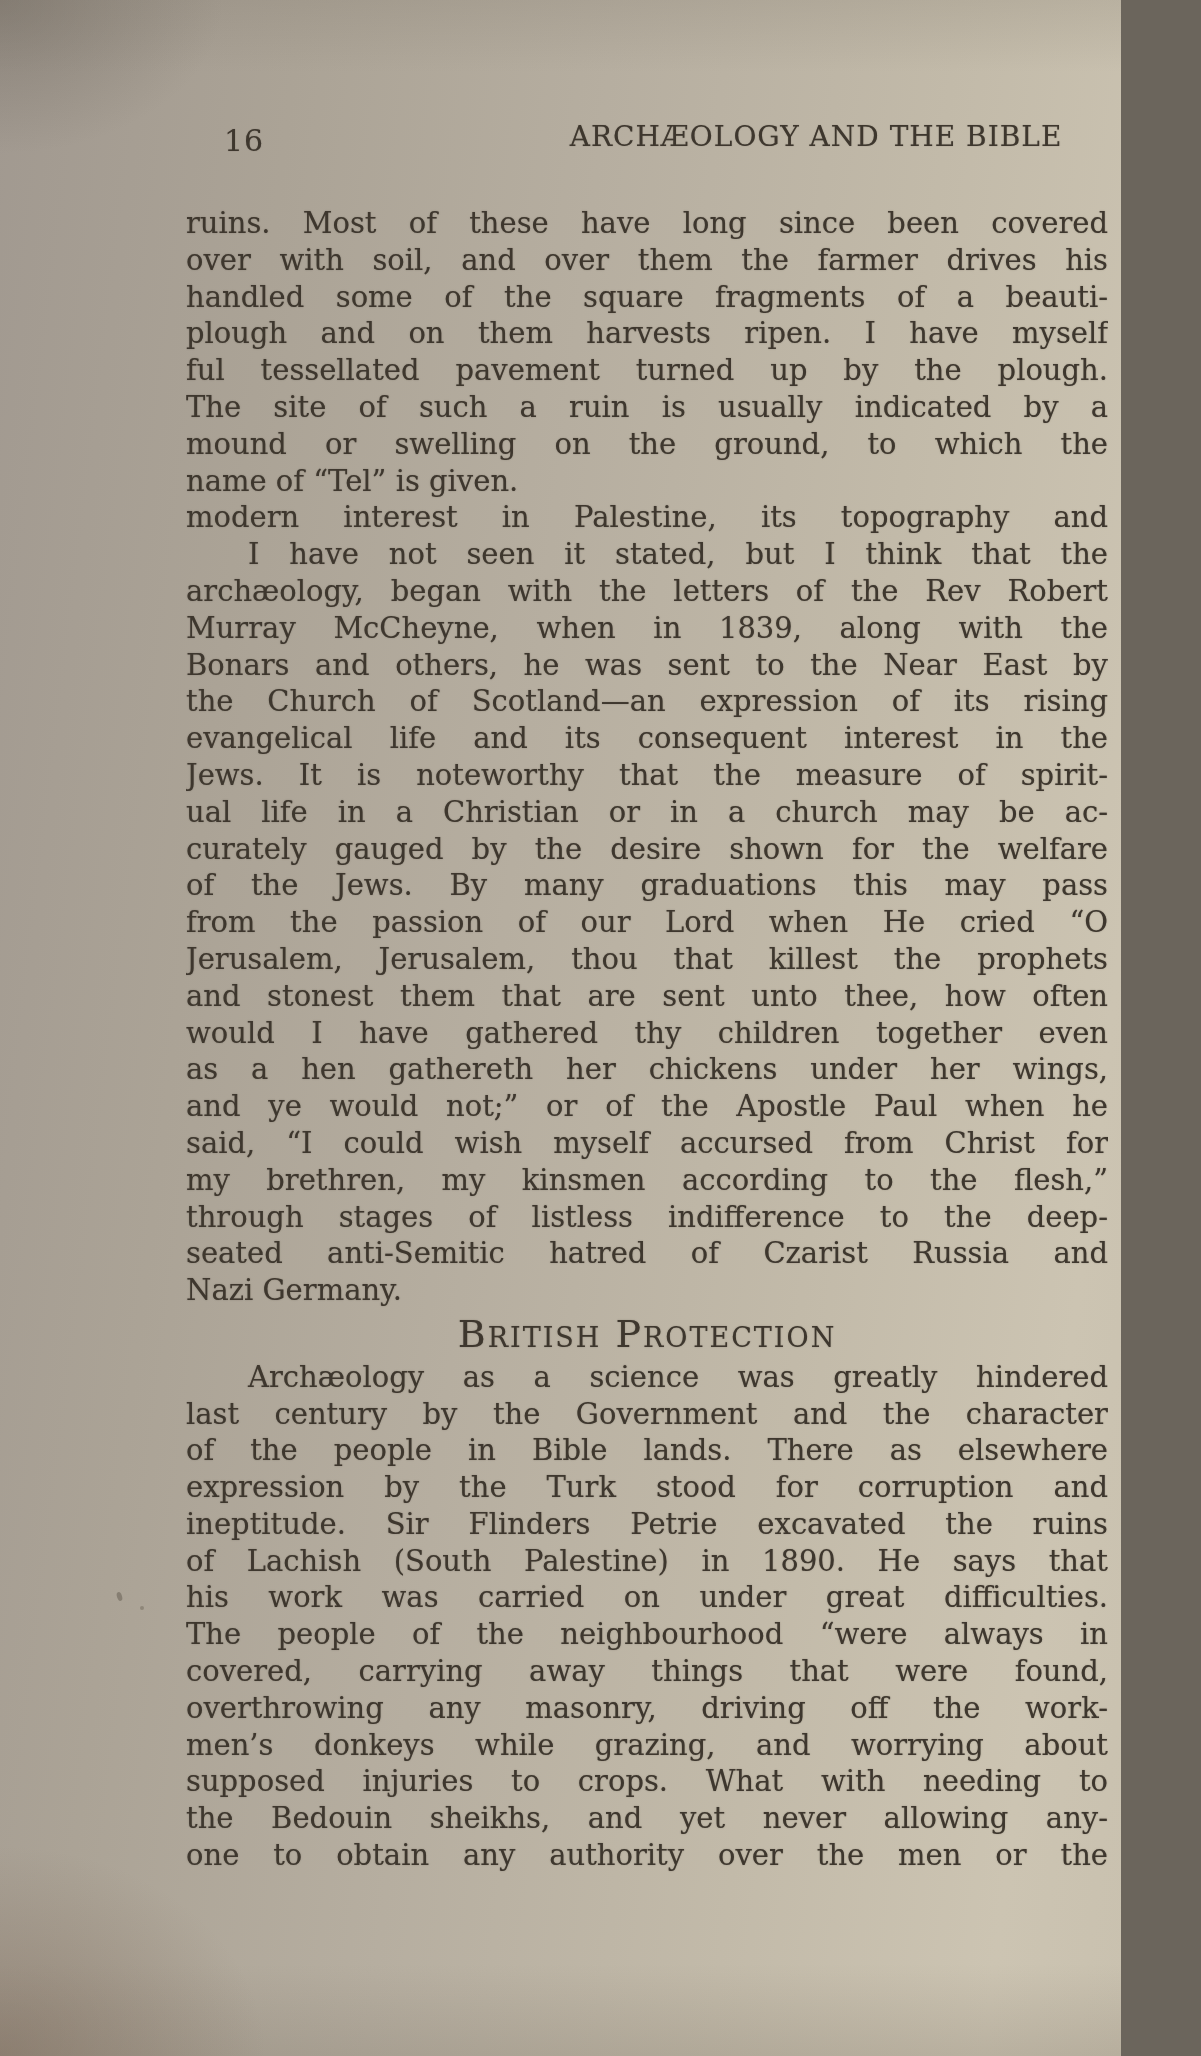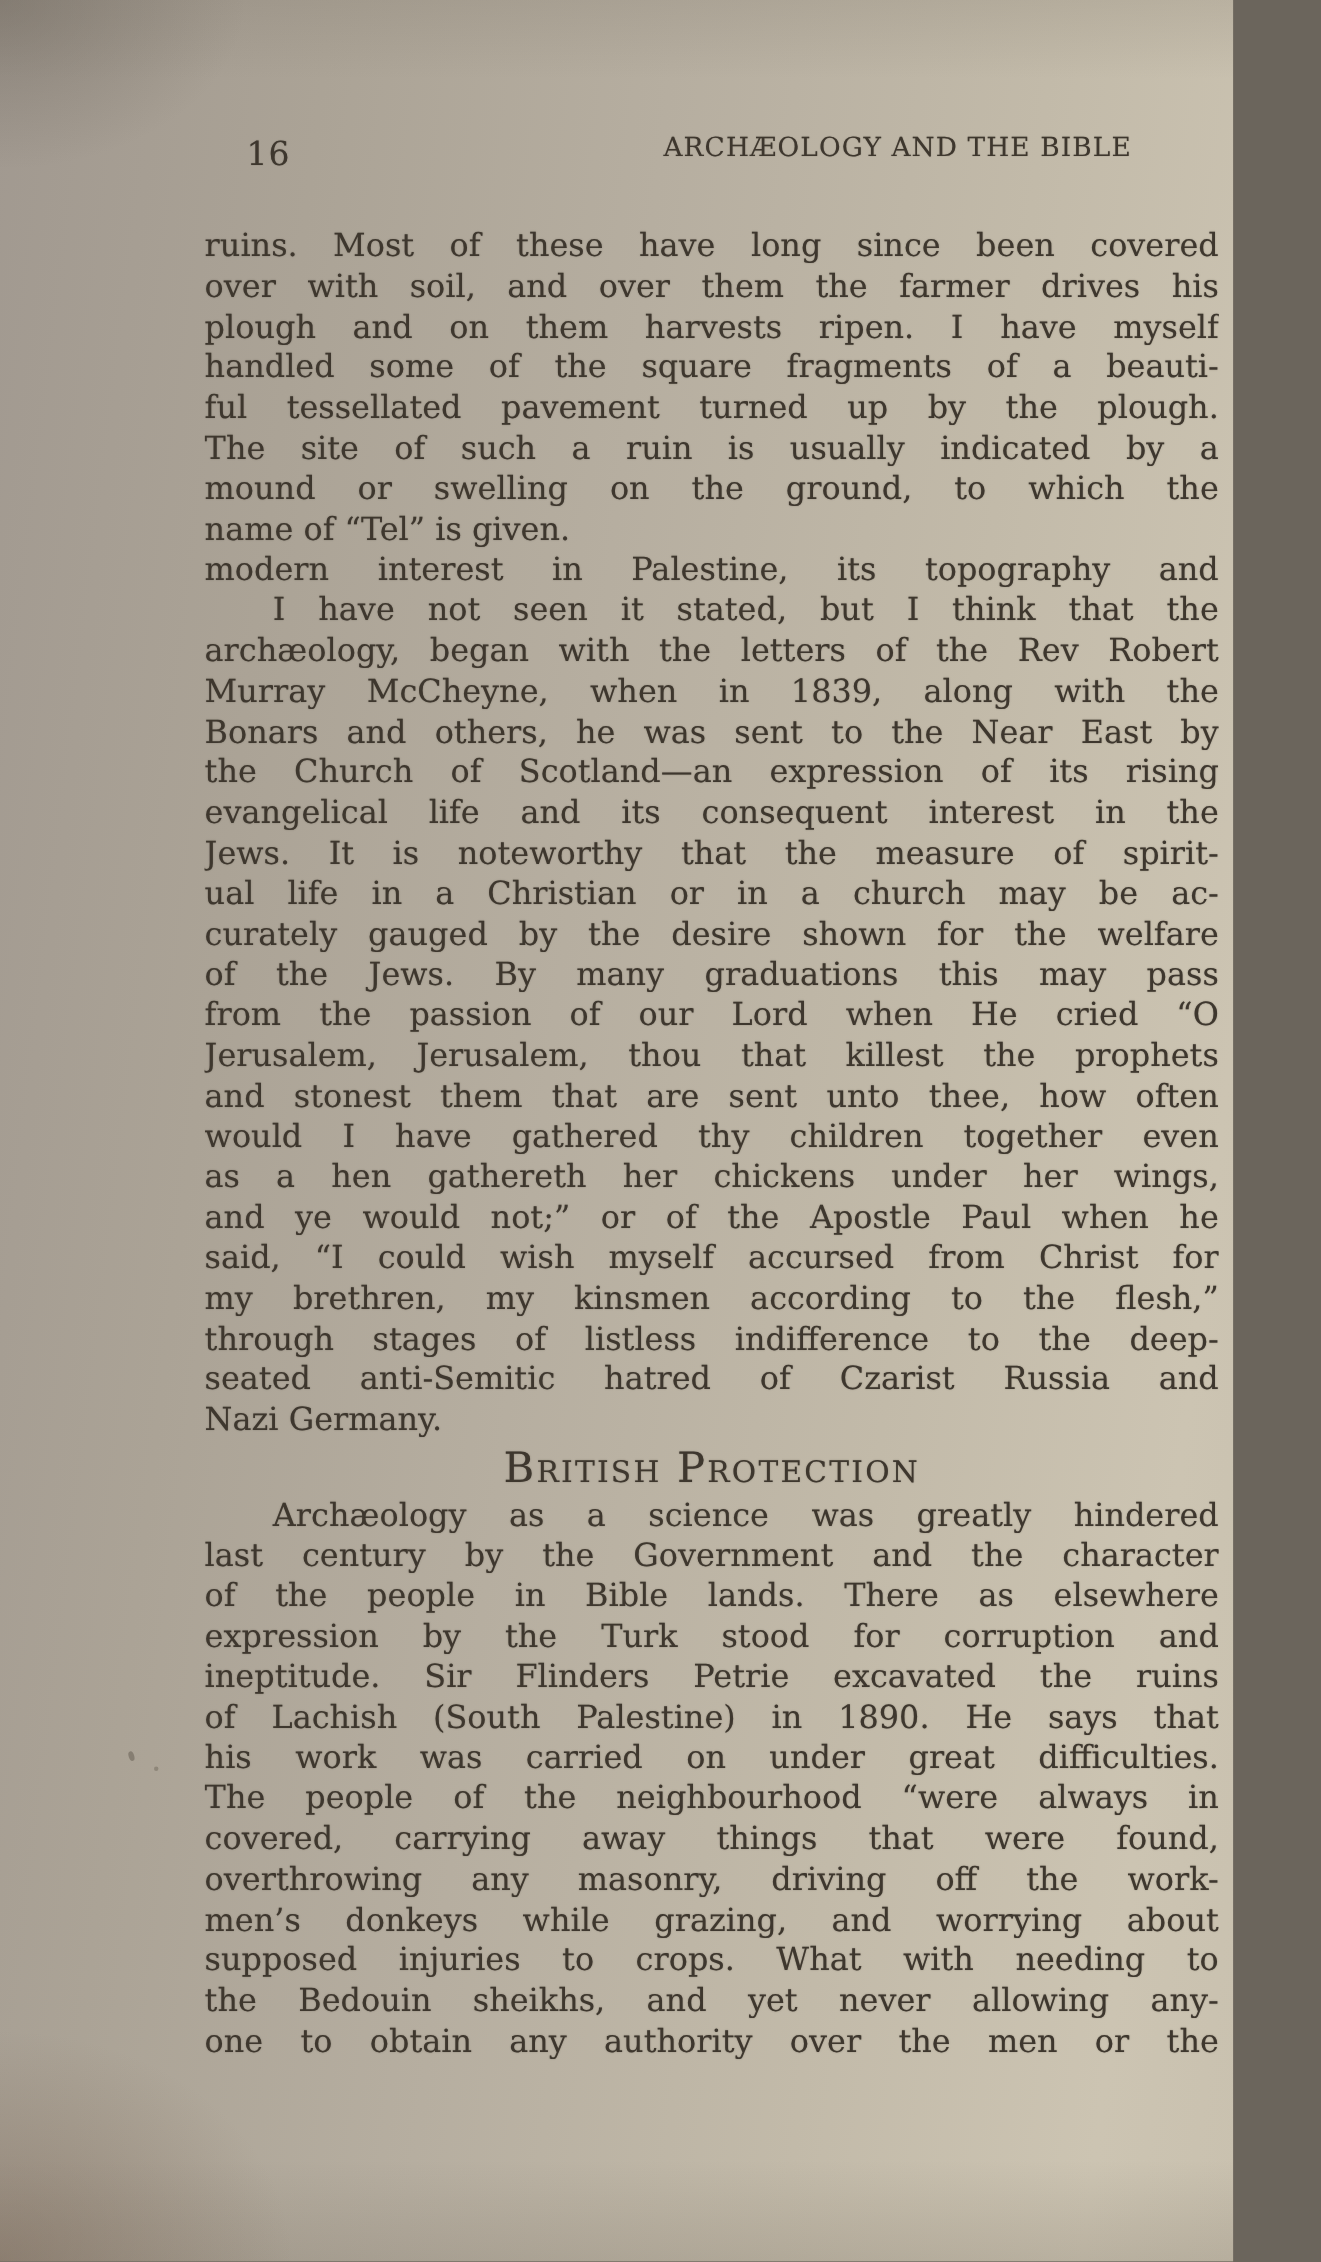--- a/index.html
+++ b/index.html
@@ -29,21 +29,21 @@
     font-size: 30px;
     letter-spacing: 1px;
     text-shadow: 0 0 1px rgba(62,55,46,0.5);
   }
   .running-title {
     position: absolute;
     left: 816px;
     top: 120px;
     transform: translateX(-50%);
     white-space: nowrap;
-    font-size: 24px;
+    font-size: 28px;
     letter-spacing: 1px;
     text-shadow: 0 0 1px rgba(62,55,46,0.5);
   }
   .text-col {
     position: absolute;
     left: 186px;
     top: 190px;
     width: 922px;
     font-size: 29px;
     line-height: 36.8px;
@@ -79,22 +79,22 @@
 </head>
 <body>
 
 <div class="page">
   <span class="page-number">16</span>
   <span class="running-title">ARCHÆOLOGY AND THE BIBLE</span>
 
   <div class="text-col">
       <div class="line">ruins. Most of these have long since been covered</div>
       <div class="line">over with soil, and over them the farmer drives his</div>
+      <div class="line">handled some of the square fragments of a beauti-</div>
       <div class="line">plough and on them harvests ripen. I have myself</div>
-      <div class="line">handled some of the square fragments of a beauti-</div>
       <div class="line">ful tessellated pavement turned up by the plough.</div>
       <div class="line">The site of such a ruin is usually indicated by a</div>
       <div class="line">mound or swelling on the ground, to which the</div>
       <div class="line short">name of “Tel” is given.</div>
       <div class="line">modern interest in Palestine, its topography and</div>
       <div class="line indent">I have not seen it stated, but I think that the</div>
       <div class="line">archæology, began with the letters of the Rev Robert</div>
       <div class="line">Murray McCheyne, when in 1839, along with the</div>
       <div class="line">Bonars and others, he was sent to the Near East by</div>
       <div class="line">the Church of Scotland—an expression of its rising</div>

